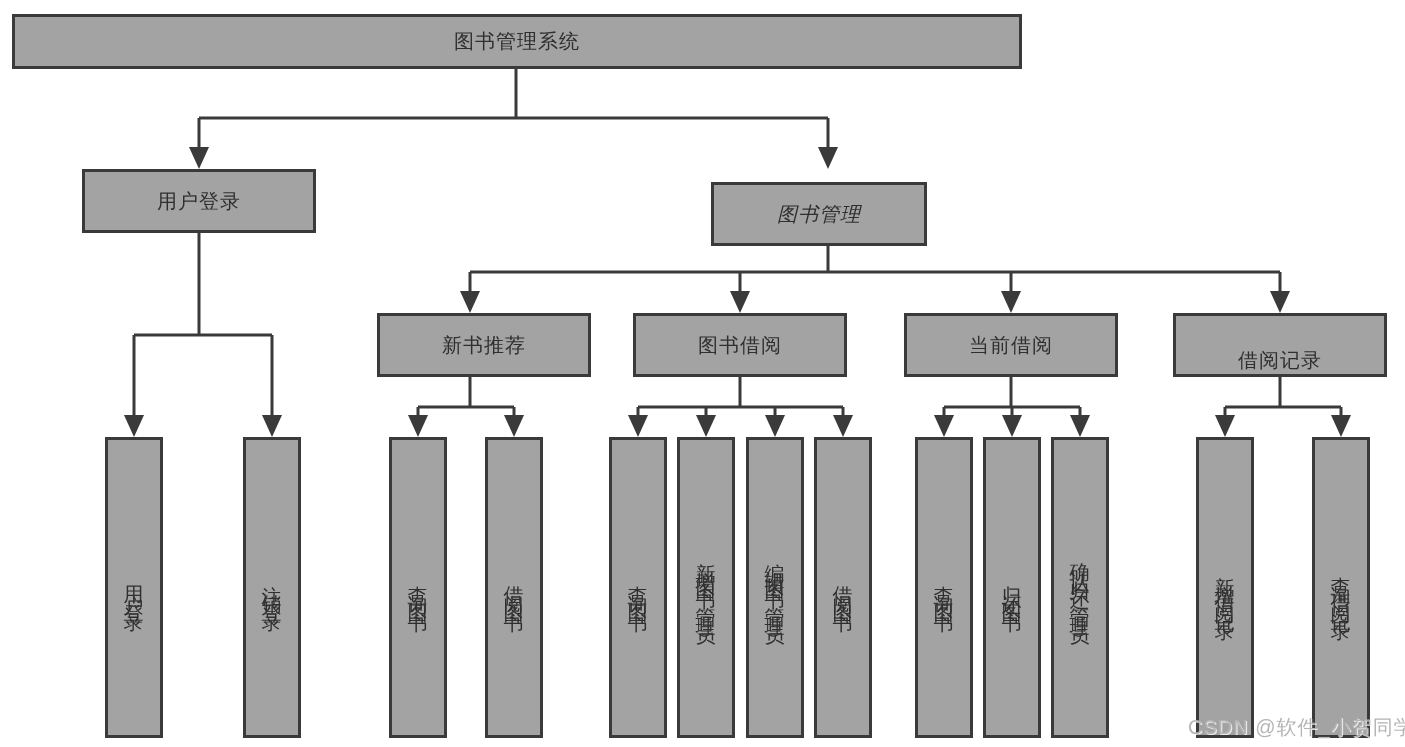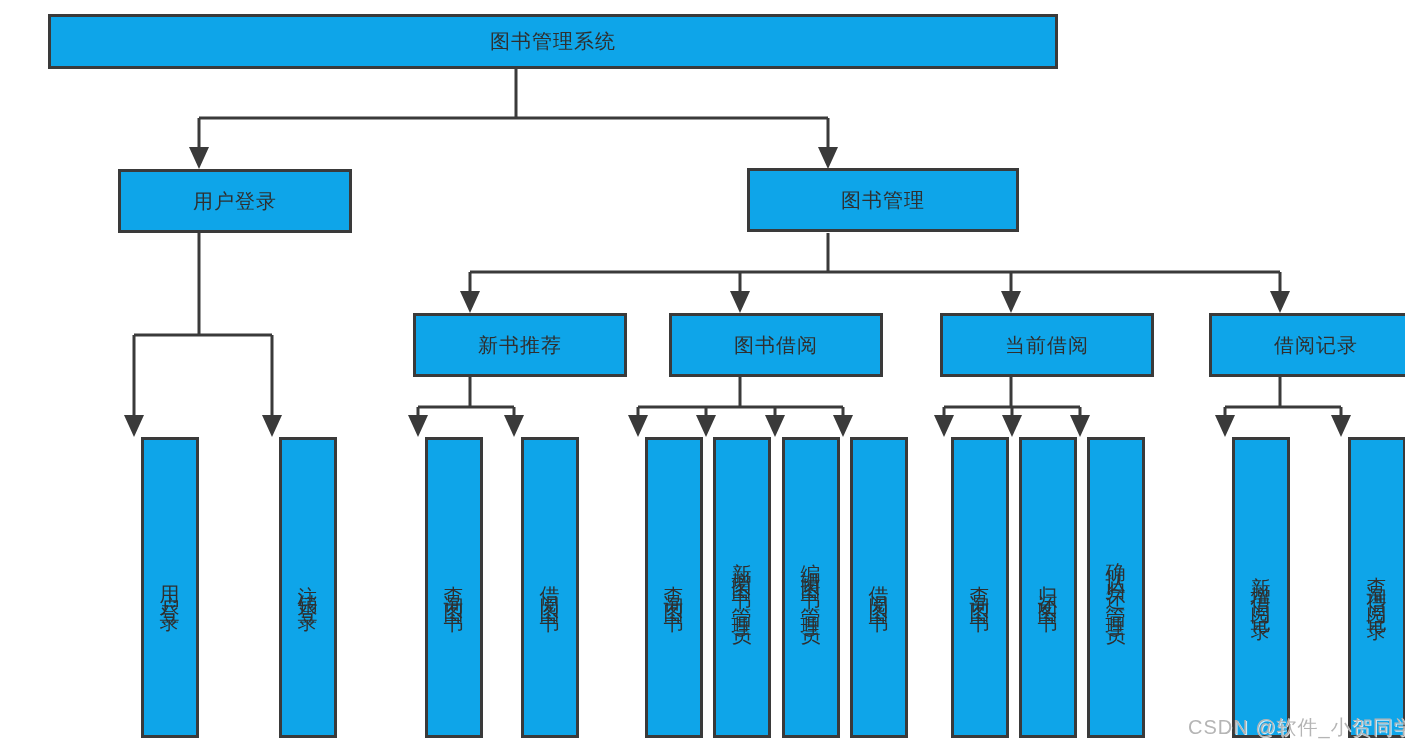--- a/index.html
+++ b/index.html
@@ -28,28 +28,27 @@
     stroke: var(--line, #3a3a3a);
     stroke-width: 3;
   }
   .connectors polygon {
     fill: var(--line, #3a3a3a);
     stroke: none;
   }
   .box {
     position: absolute;
     box-sizing: border-box;
-    background: #0ea5e9;
+    background: #a3a3a3;
     border: 3px solid var(--line, #3a3a3a);
     display: flex;
     align-items: center;
     justify-content: center;
     font-size: 20px;
     letter-spacing: 1px;
-    margin-left: 36px;
   }
   .vtext {
     writing-mode: vertical-rl;
     text-orientation: mixed;
     letter-spacing: 9px;
     line-height: 1.1;
     font-size: 20px;
   }
   .watermark {
     position: absolute;
@@ -58,26 +57,26 @@
     font-size: 20px;
     letter-spacing: 1px;
     color: var(--watermark, #b5b5b5);
     text-shadow: 1px 1px 0 rgba(255,255,255,0.8);
     white-space: nowrap;
     z-index: 5;
   }
   
   #root-box        { left: 12px;   top: 14px;  width: 1010px; height: 55px; }
   #user-box        { left: 82px;   top: 169px; width: 234px;  height: 64px; }
-  #bookmgmt-box    { left: 711px;  top: 168px; width: 272px;  height: 64px; }
+  #bookmgmt-box    { left: 711px;  top: 182px; width: 216px;  height: 64px; font-style: italic; }
   .l3              { top: 313px; width: 214px; height: 64px; }
   #newrec-box      { left: 377px; }
   #borrow-box      { left: 633px; align-items: center; }
   #current-box     { left: 904px; align-items: center; }
-  #records-box     { left: 1173px; }
+  #records-box     { left: 1173px; align-items: flex-end; }
   .leaf            { top: 437px; width: 58px; height: 301px; }
   #leaf-user-0     { left: 105px; }
   #leaf-user-1     { left: 243px; }
   #leaf-newrec-0   { left: 389px; }
   #leaf-newrec-1   { left: 485px; }
   #leaf-borrow-0   { left: 609px; }
   #leaf-borrow-1   { left: 677px; }
   #leaf-borrow-2   { left: 746px; }
   #leaf-borrow-3   { left: 814px; }
   #leaf-current-0  { left: 915px; }

